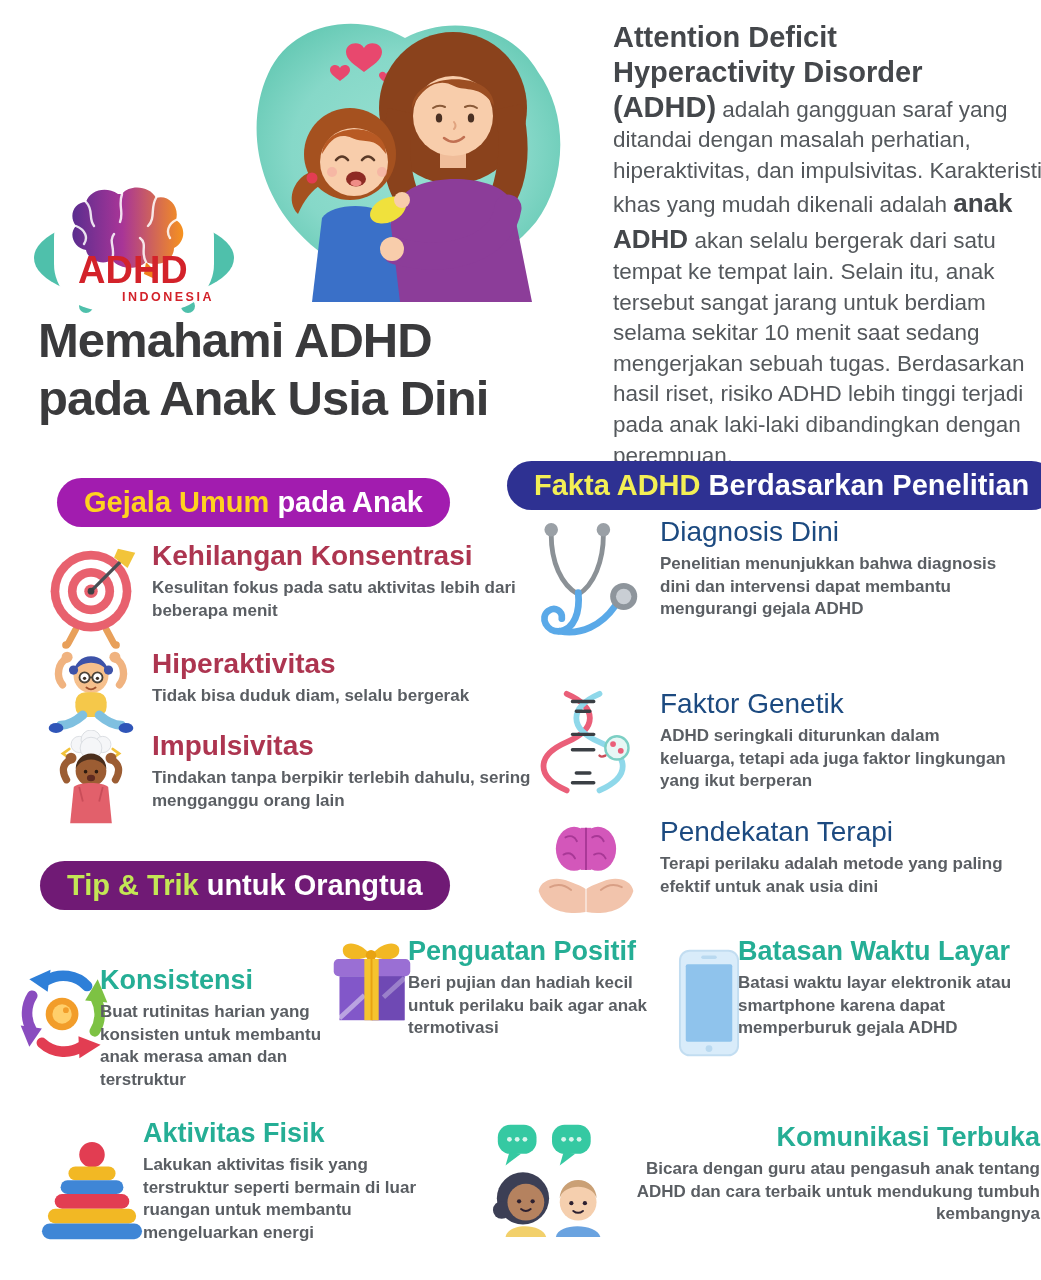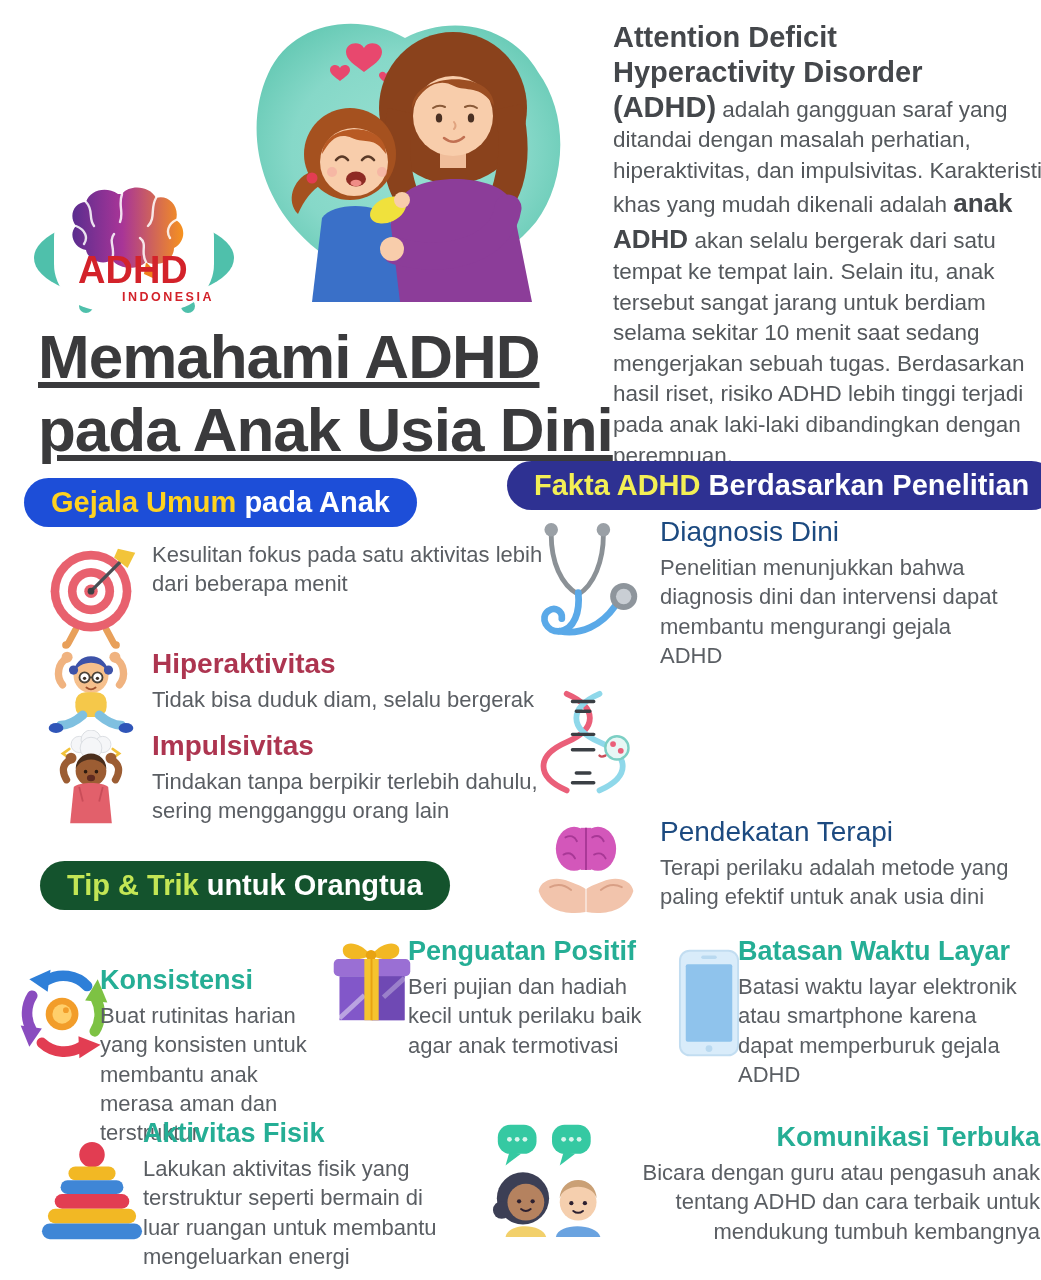--- a/index.html
+++ b/index.html
@@ -8,39 +8,39 @@
     background:#ffffff;overflow:hidden;
     font-family:"Liberation Sans","DejaVu Sans",sans-serif;
   }
   .abs{position:absolute;}
   
   .intro{left:613px;top:20px;width:442px;color:#54585c;font-size:22.5px;line-height:1.36;}
   .intro .ih{display:block;font-size:29px;font-weight:bold;color:#44474b;line-height:1.2;}
   .intro .ih.inline{display:inline;}
   .intro .ib{font-weight:bold;font-size:26px;color:#44474b;}
   
-  .main-title{left:38px;top:320px;width:575px;font-size:62px;font-weight:bold;
-    color:#3a3a3c;line-height:1.18;letter-spacing:-1px;text-decoration:underline;}
+  .main-title{left:38px;top:312px;width:575px;font-size:49px;font-weight:bold;
+    color:#3a3a3c;line-height:1.18;letter-spacing:-1px;}
   .main-title span{display:block;}
   
   .banner{border-radius:40px;padding:8px 27px;font-size:29px;font-weight:bold;
     color:#ffffff;white-space:nowrap;}
-  .banner-red{left:24px;top:478px;background:#1d4ed8;}
+  .banner-red{left:57px;top:478px;background:#a21caf;}
   .banner-red .hl{color:#ffd21f;}
   .banner-blue{left:507px;top:461px;background:#2e3192;}
   .banner-blue .hl{color:#f3ef55;}
-  .banner-teal{left:40px;top:861px;background:#14532d;}
+  .banner-teal{left:40px;top:861px;background:#701a75;}
   .banner-teal .hl{color:#c3e655;}
   
   .item{display:flex;align-items:flex-start;}
   .icon-box{flex:0 0 auto;display:flex;justify-content:center;align-items:flex-start;}
   .sym-title{color:#ad3550;font-size:28px;font-weight:bold;margin:0 0 5px 0;}
   .fact-title{color:#1c4a80;font-size:28px;font-weight:normal;margin:0 0 5px 0;}
   .tip-title{color:#25ae95;font-size:27px;font-weight:bold;margin:0 0 5px 0;}
-  .desc{color:#5a5e63;font-size:22px;line-height:1.33;}
+  .desc{color:#5a5e63;font-size:17px;line-height:1.33;font-weight:bold;}
   
   .sym-item{left:40px;}
   #sym1{top:540px;} #sym1 .desc{max-width:400px;}
   #sym2{top:648px;} #sym2 .desc{max-width:440px;}
   #sym3{top:730px;} #sym3 .desc{max-width:432px;}
   .sym-item .icon-box{width:102px;margin-right:10px;}
   
   .fact-item{left:524px;}
   #fact1{top:516px;} #fact1 .desc{max-width:340px;}
   #fact2{top:688px;} #fact2 .desc{max-width:348px;}
@@ -152,20 +152,21 @@
         <circle cx="52" cy="52" r="33" fill="#ffffff"></circle>
         <circle cx="52" cy="52" r="24" fill="#e8616e"></circle>
         <circle cx="52" cy="52" r="15" fill="#ffffff"></circle>
         <circle cx="52" cy="52" r="7" fill="#e8616e"></circle>
         <line x1="52" y1="52" x2="84" y2="20" stroke="#4a4f54" stroke-width="3.5"></line>
         <polygon points="80,8 98,12 90,28 76,17" fill="#f2c43a"></polygon>
         <circle cx="52" cy="52" r="3.5" fill="#3c4044"></circle>
       </svg>
     </div>
     <div>
+      <div class="sym-title">Kehilangan Konsentrasi</div>
       <div class="desc">Kesulitan fokus pada satu aktivitas lebih dari beberapa menit</div>
     </div>
   </div>
 
   <div class="abs item sym-item" id="sym2">
     <div class="icon-box">
       <svg width="98" height="92" viewBox="0 0 106 100">
         <path d="M22 40 C14 30 18 16 26 12" stroke="#f0b380" stroke-width="8" fill="none" stroke-linecap="round"></path>
         <circle cx="27" cy="10" r="6" fill="#f0b380"></circle>
         <path d="M84 40 C92 30 88 16 80 12" stroke="#f0b380" stroke-width="8" fill="none" stroke-linecap="round"></path>
@@ -251,20 +252,24 @@
     <div class="icon-box">
       <svg width="100" height="114" viewBox="0 0 100 118">
         <path d="M30 6 C62 20 62 42 30 56 C-2 70 -2 92 30 106" stroke="#ea5f79" stroke-width="6" fill="none" stroke-linecap="round"></path>
         <path d="M64 6 C32 20 32 42 64 56 C96 70 96 92 64 106" stroke="#8fd8ea" stroke-width="6" fill="none" stroke-linecap="round"></path>
         <path d="M36 14 L58 14 M40 24 L54 24 M36 48 L58 48 M36 64 L58 64 M40 88 L54 88 M36 98 L58 98" stroke="#3a3f44" stroke-width="3.6" stroke-linecap="round"></path>
         <circle cx="82" cy="62" r="12" fill="#e8f7f5" stroke="#7ccfc4" stroke-width="2.5"></circle>
         <circle cx="78" cy="58" r="3" fill="#ea5f79"></circle>
           <circle cx="86" cy="65" r="3" fill="#ea5f79"></circle>
         <path d="M70 70 q-4 2 -6 0" stroke="#c94d59" stroke-width="2.5" fill="none" stroke-linecap="round"></path>
       </svg>
+    </div>
+    <div>
+      <div class="fact-title">Faktor Genetik</div>
+      <div class="desc">ADHD seringkali diturunkan dalam keluarga, tetapi ada juga faktor lingkungan yang ikut berperan</div>
     </div>
   </div>
 
   <div class="abs item fact-item" id="fact3">
     <div class="icon-box">
       <svg width="110" height="104" viewBox="0 0 115 108">
         <ellipse cx="45" cy="34" rx="19" ry="23" fill="#d357ba"></ellipse>
         <ellipse cx="70" cy="34" rx="19" ry="23" fill="#d357ba"></ellipse>
         <rect x="52" y="12" width="11" height="44" fill="#d357ba"></rect>
         <line x1="57.5" y1="12" x2="57.5" y2="56" stroke="#a83896" stroke-width="2"></line>

